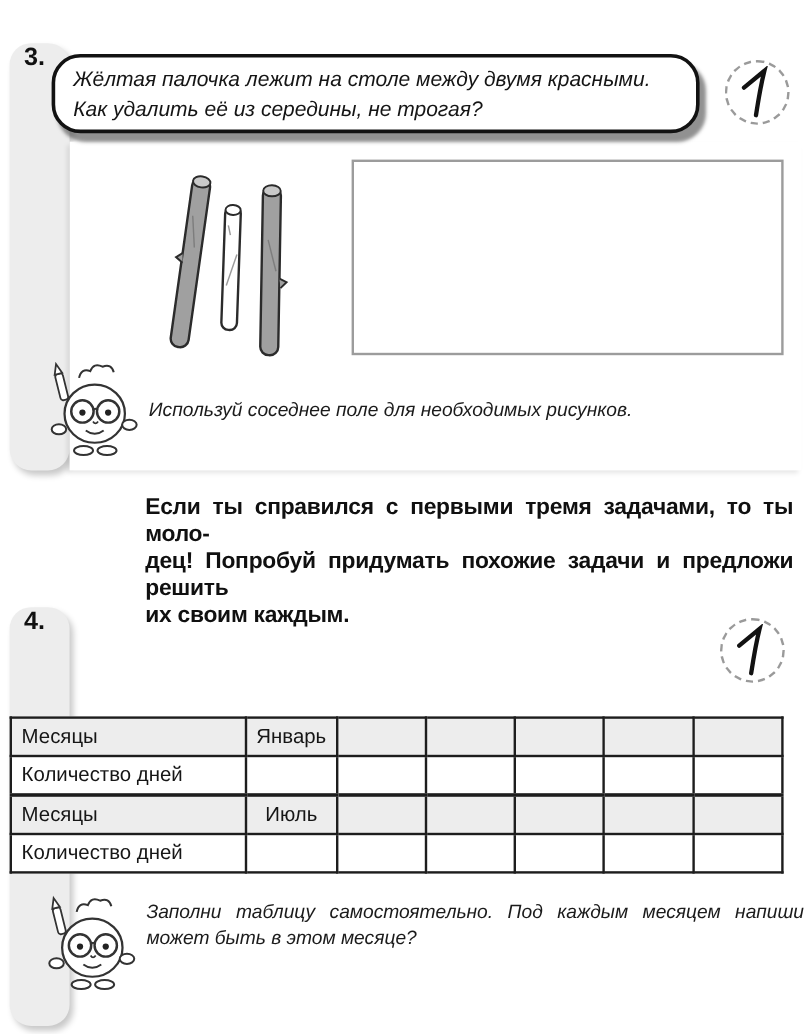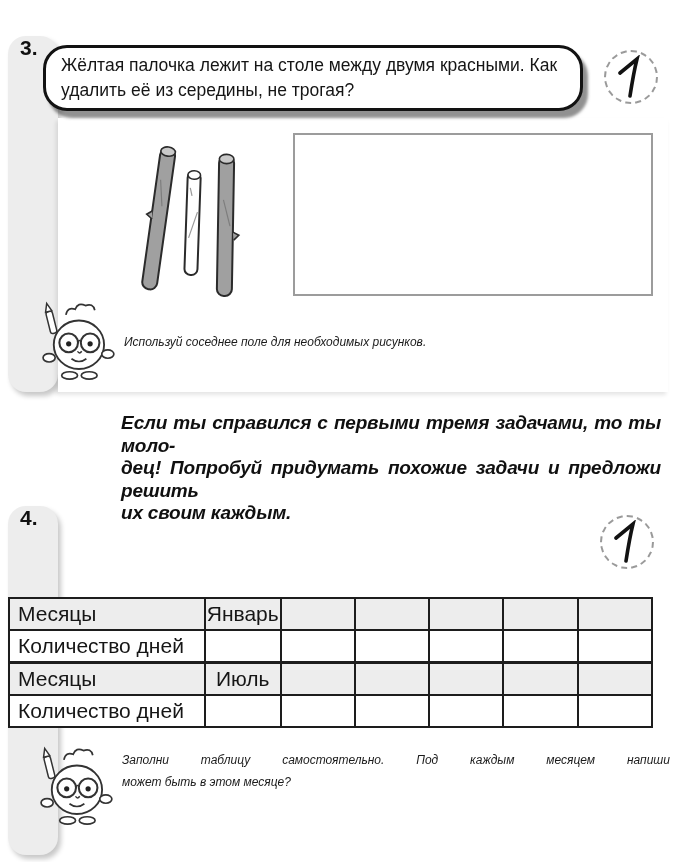--- a/index.html
+++ b/index.html
@@ -16,21 +16,21 @@
     box-shadow:3px 4px 5px rgba(0,0,0,0.22);
   }
   .task-number {
     font-size:21px; font-weight:700; color:#111; z-index:5;
   }
   
   .bubble {
     background:#ffffff; border:3px solid #121212; border-radius:24px;
     box-shadow:5px 7px 3px rgba(55,55,55,0.55);
     z-index:4; box-sizing:border-box;
-    display:flex; align-items:center;
+    display:flex; align-items:flex-start;font-style:italic;
   }
   .bubble-text {
     font-size:17.5px; line-height:1.42; padding:6px 15px; color:#151515;
   }
   
   .score-badge {
     width:54px; height:54px; border:2px dashed #9a9a9a; border-radius:50%;
     box-sizing:border-box; display:flex; align-items:center; justify-content:center;
     background:#ffffff; z-index:4;
   }
@@ -39,37 +39,37 @@
   .content-panel {
     background:#ffffff; z-index:2;
     box-shadow:-2px 3px 4px rgba(0,0,0,0.10);
   }
   .draw-box {
     background:#ffffff; border:2px solid #9c9c9c; box-sizing:border-box; z-index:3;
   }
   .mascot { z-index:6; }
 
   .hint {
-    font-style:italic; font-size:12px; line-height:21.5px; color:#1b1b1b; z-index:5;
+    font-style:italic; font-size:16px; line-height:21.5px; color:#1b1b1b; z-index:5;
   }
   .hint .just { text-align:justify; text-align-last:justify; }
 
   .encourage {
-    font-style:italic; font-weight:700; font-size:19px; line-height:22.5px;
+    font-weight:700; font-size:19px; line-height:22.5px;
     color:#101010; letter-spacing:-0.2px;
   }
   .encourage .just { text-align:justify; text-align-last:justify; }
 
   
   table.days {
     border-collapse:collapse; table-layout:fixed; z-index:3; position:absolute;
     background:#ffffff;
   }
   table.days td {
-    border:2px solid #1d1d1d; height:30px; font-size:21px; color:#161616;
+    border:2px solid #1d1d1d; height:30px; font-size:17px; color:#161616;
     padding:0 0 0 8px; overflow:hidden; white-space:nowrap;
   }
   table.days tr.alt td { background:#ededed; }
   table.days td.month { text-align:center; padding:0;margin-left:24px; }
   table.days tr.thick td { border-top-width:3px; }
 </style>
 </head>
 <body>
 
 <div class="page">

